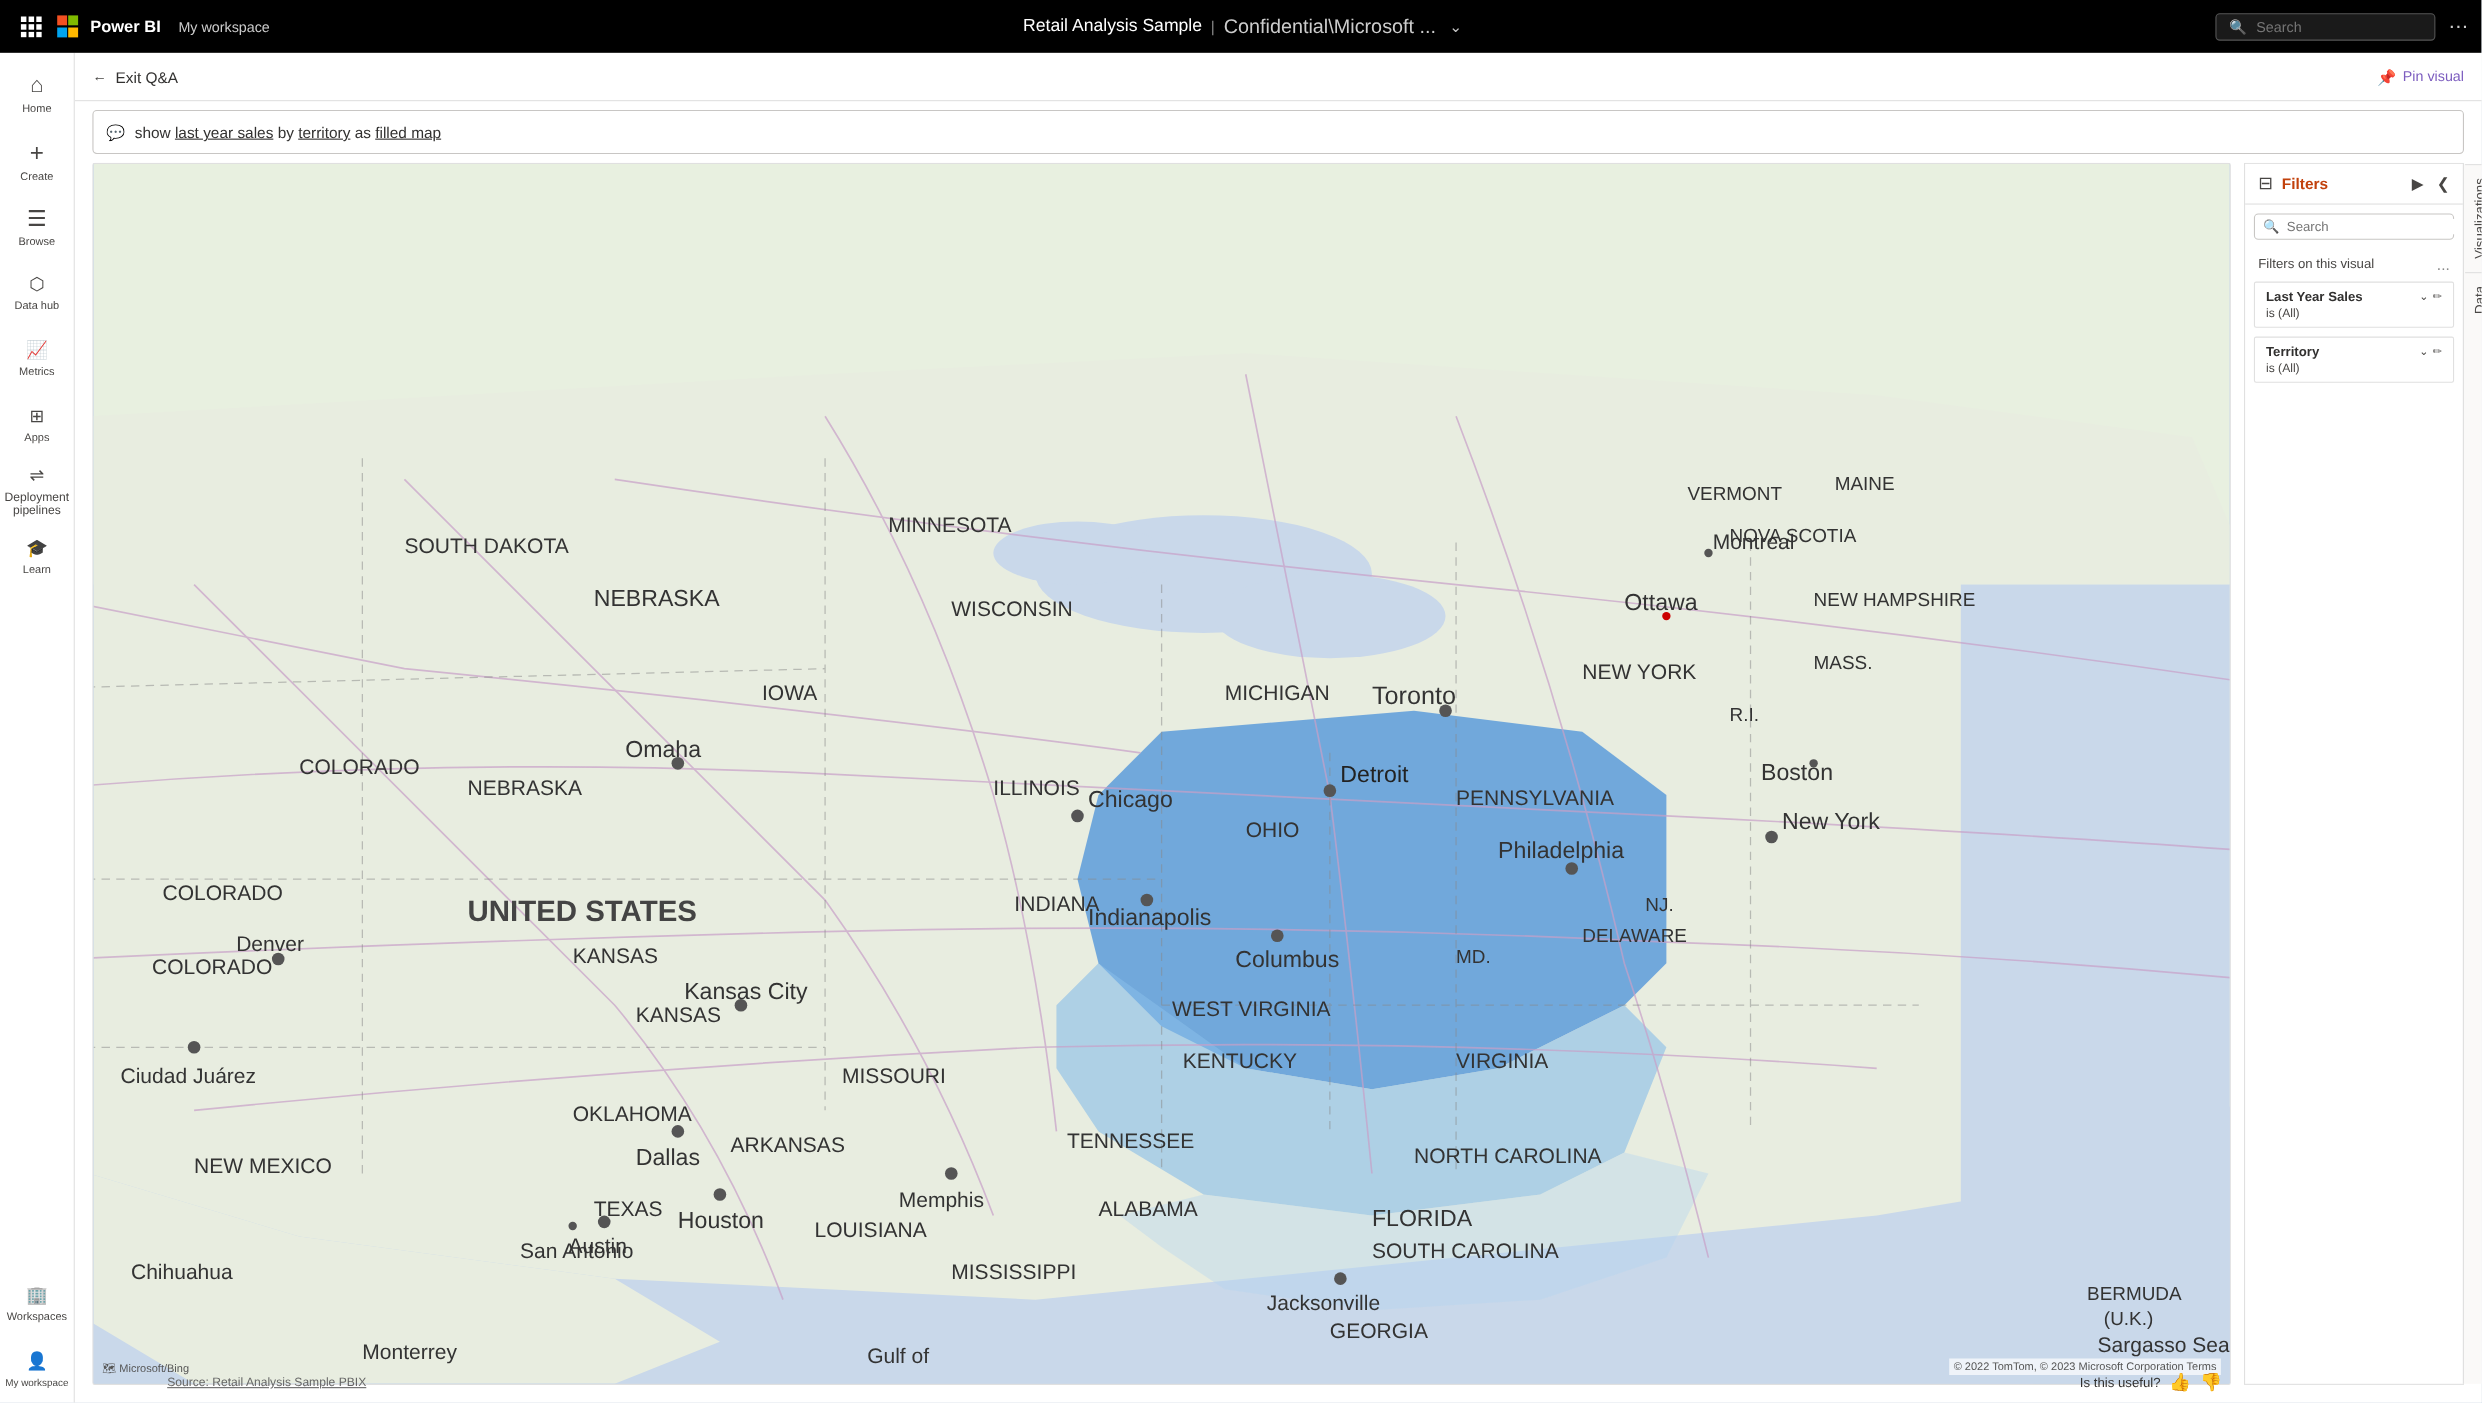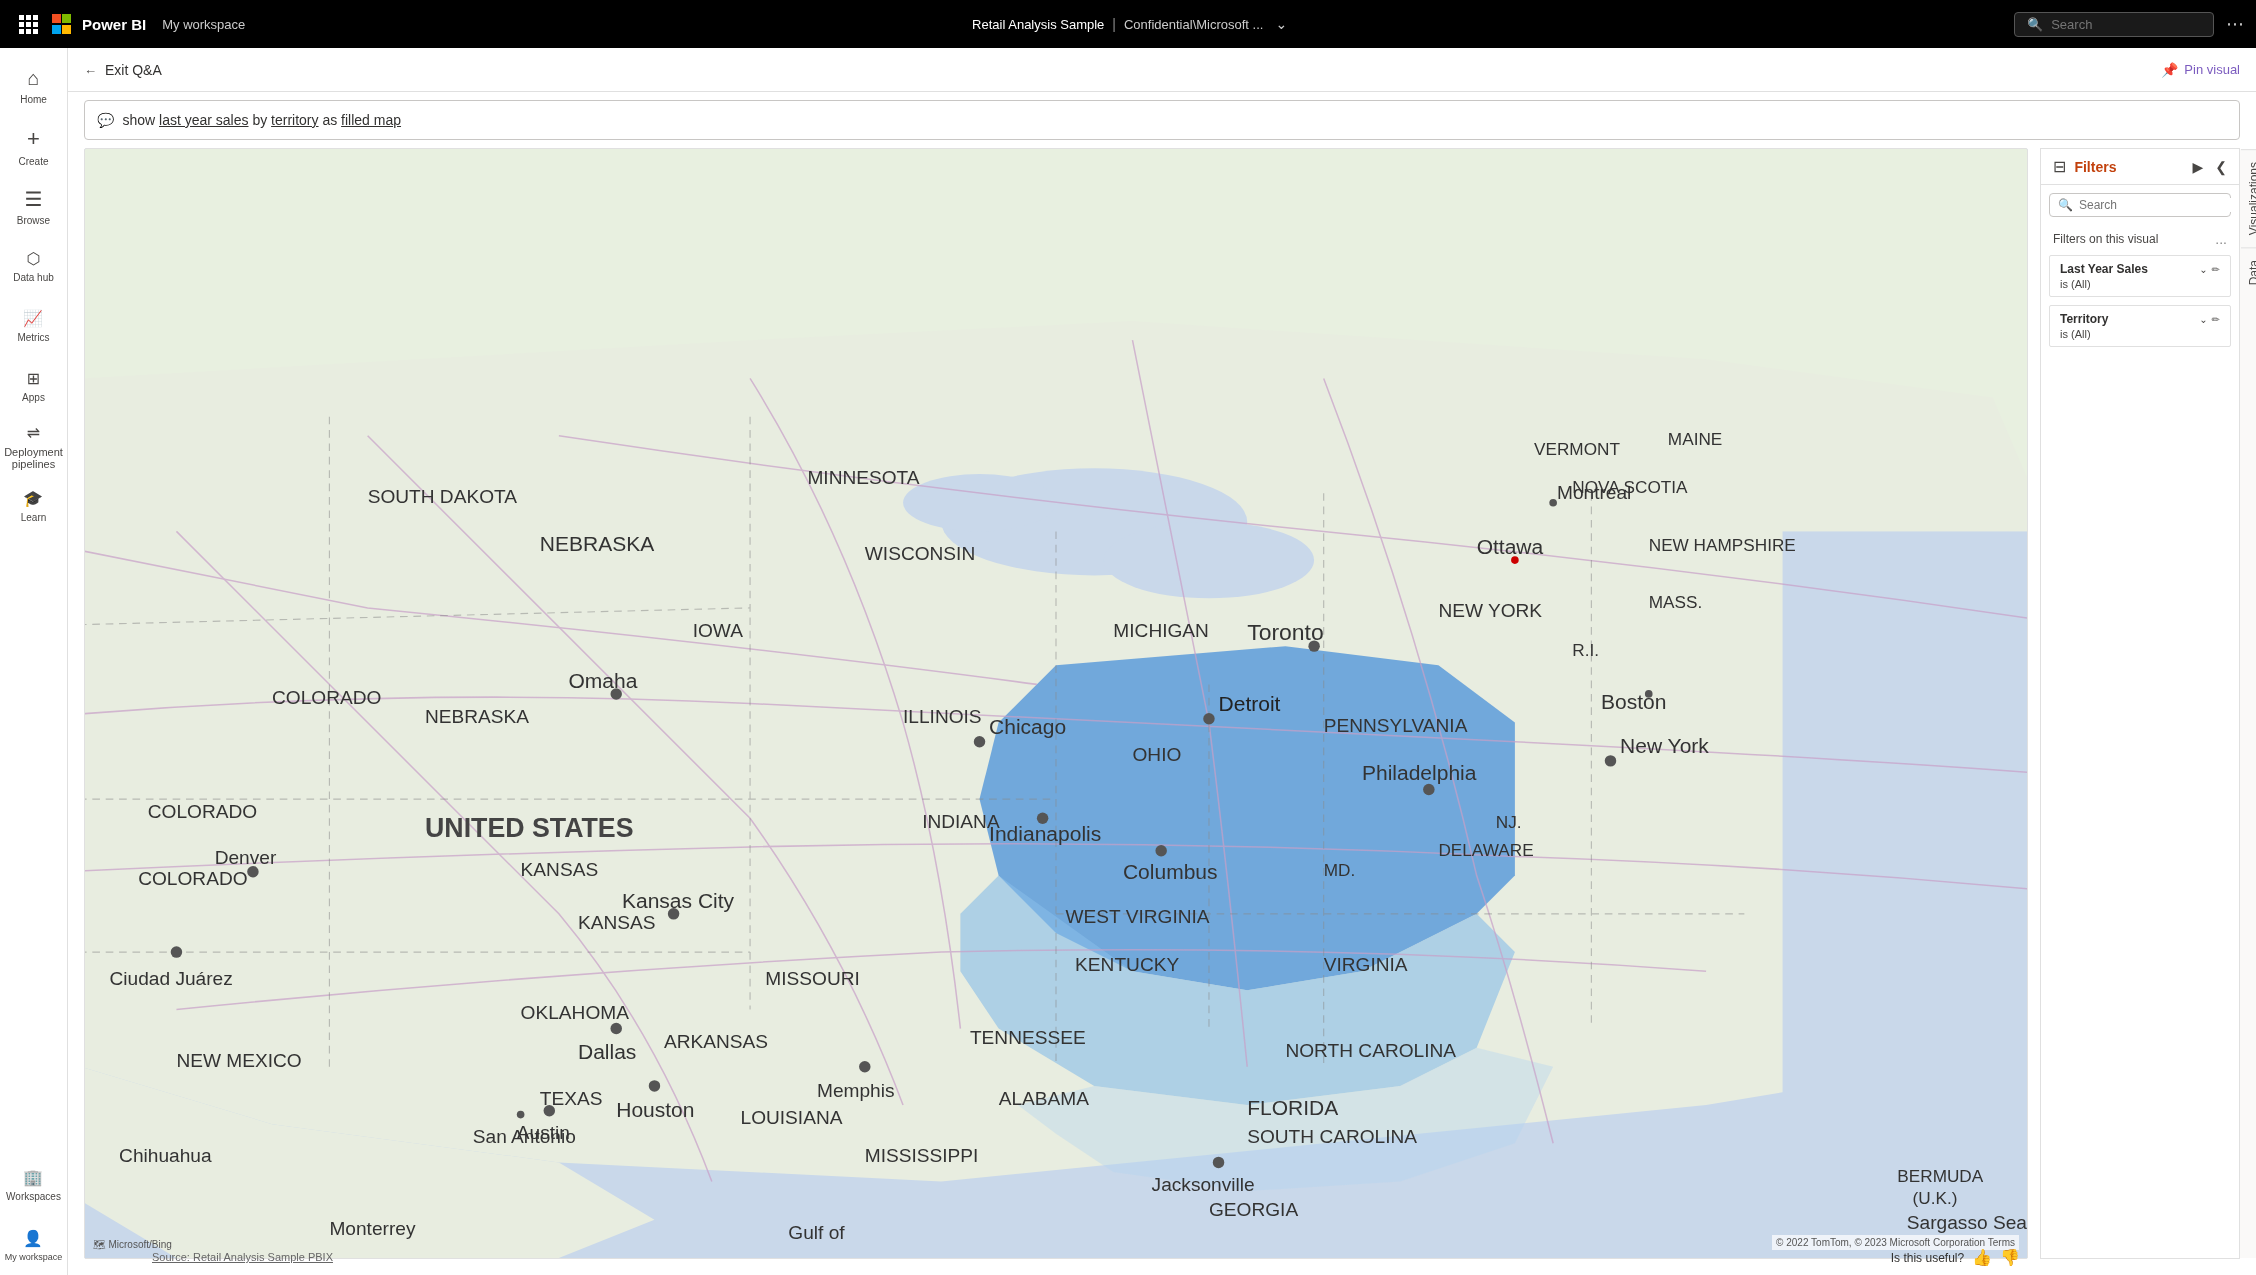--- a/index.html
+++ b/index.html
@@ -9,23 +9,23 @@
     .top-nav {
       display: flex; align-items: center; background: #000; color: #fff;
       height: 48px; padding: 0 12px; position: relative; z-index: 100;
     }
     .nav-grid-icon { width: 32px; height: 32px; display: flex; align-items: center; justify-content: center; margin-right: 8px; cursor: pointer; }
     .nav-grid-icon svg { width: 20px; height: 20px; fill: #fff; }
     .nav-microsoft-logo { display: flex; align-items: center; margin-right: 8px; }
     .nav-powerbi-label { font-size: 15px; font-weight: 600; color: #fff; margin-right: 16px; }
     .nav-workspace-label { font-size: 13px; color: #ccc; }
     .nav-center { flex: 1; display: flex; align-items: center; justify-content: center; gap: 8px; }
-    .nav-report-title { font-size: 13px; color: #fff; }
+    .nav-report-title { font-size: 16px; color: #fff; }
     .nav-separator { color: #888; }
-    .nav-confidential { font-size: 13px; color: #ccc; }
+    .nav-confidential { font-size: 18px; color: #ccc; }
     .nav-chevron { color: #ccc; margin-left: 4px; cursor: pointer; }
     .nav-right { display: flex; align-items: center; gap: 12px; }
     .nav-search-box {
       display: flex; align-items: center; background: #1a1a1a; border: 1px solid #555;
       border-radius: 4px; padding: 4px 12px; gap: 8px; width: 200px; cursor: pointer;
     }
     .nav-search-box input { background: transparent; border: none; color: #ccc; font-size: 13px; outline: none; width: 140px; }
     .nav-more-icon { color: #ccc; font-size: 18px; cursor: pointer; }
 
     

